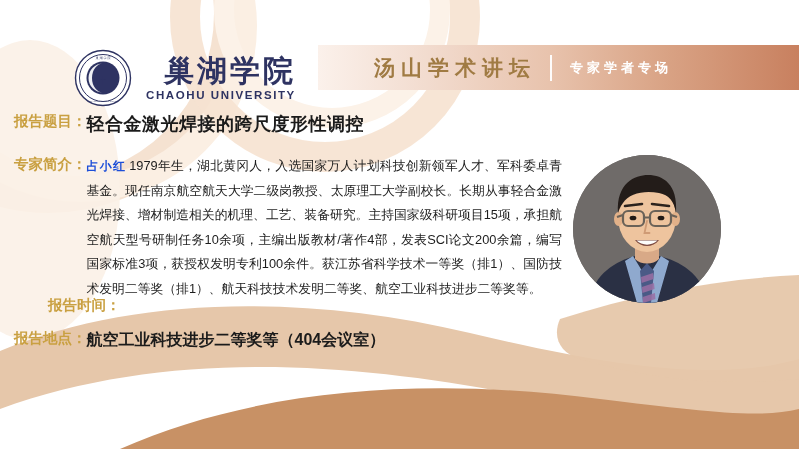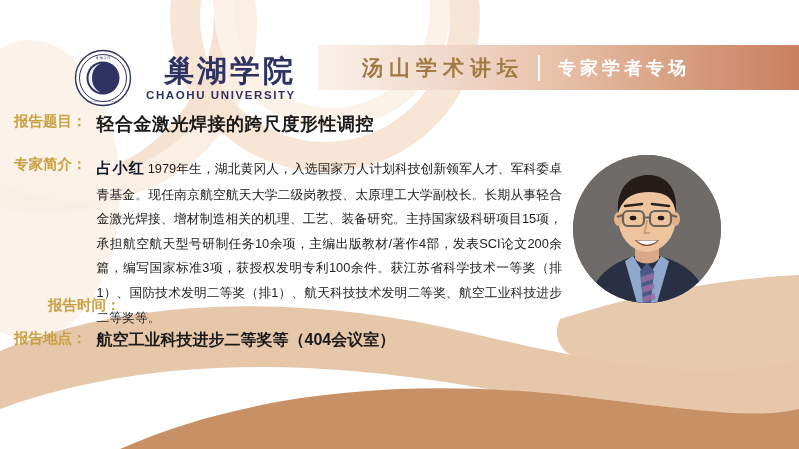--- a/index.html
+++ b/index.html
@@ -73,58 +73,58 @@
     font-size:11.5px;font-weight:bold;color:#2e3362;
     letter-spacing:1.6px;margin-top:3px;
   }
 
   .banner{
     position:absolute;left:318px;top:45px;width:481px;height:45px;
     background:linear-gradient(90deg,#fbf1eb 0%,#f3ded2 20%,#e8c3ad 48%,#d9a385 72%,#c8805f 100%);
     display:flex;align-items:center;
   }
   .banner-main{
-    margin-left:44px;
+    margin-left:56px;
     font-family:"Liberation Serif","DejaVu Serif",serif;
     font-size:21px;font-weight:bold;color:#a07b43;
     letter-spacing:6px;
   }
   .banner-div{
     width:2px;height:26px;background:#ffffff;
     margin:0 18px 0 14px;opacity:.95;
   }
   .banner-sub{
     font-family:"Liberation Serif","DejaVu Serif",serif;
-    font-size:18px;font-weight:bold;color:#ffffff;
+    font-size:13px;font-weight:bold;color:#ffffff;
     letter-spacing:4px;
   }
 
   
   .row{
-    position:absolute;display:flex;align-items:flex-start;gap:10px;
+    position:absolute;display:flex;align-items:flex-start;
   }
   .lbl{
     color:#c9a041;font-size:14.5px;font-weight:bold;
     white-space:nowrap;flex:0 0 auto;line-height:1.5;
   }
   .val{
     color:#1b1b1b;font-size:16px;font-weight:bold;
     line-height:1.5;
   }
 
   .row-title{left:14px;top:111px;}
   .row-title .val{font-size:18px;letter-spacing:.5px;}
 
   .row-bio{left:14px;top:154px;width:548px;}
   .row-bio .body{
     font-size:12.8px;color:#1d1d1d;line-height:1.92;
     text-align:justify;font-weight:normal;
   }
   .row-bio .body .nm{
-    font-size:15px;font-weight:bold;color:#0f172a;
+    font-size:12px;font-weight:bold;color:#1d4ed8;
     letter-spacing:1px;margin-right:3px;
   }
 
   .row-time{left:14px;top:295px;margin-left:34px;}
   .row-place{left:14px;top:328px;}
   .row-host{left:14px;top:361px;}
 
   
   .portrait{
     position:absolute;left:573px;top:155px;

